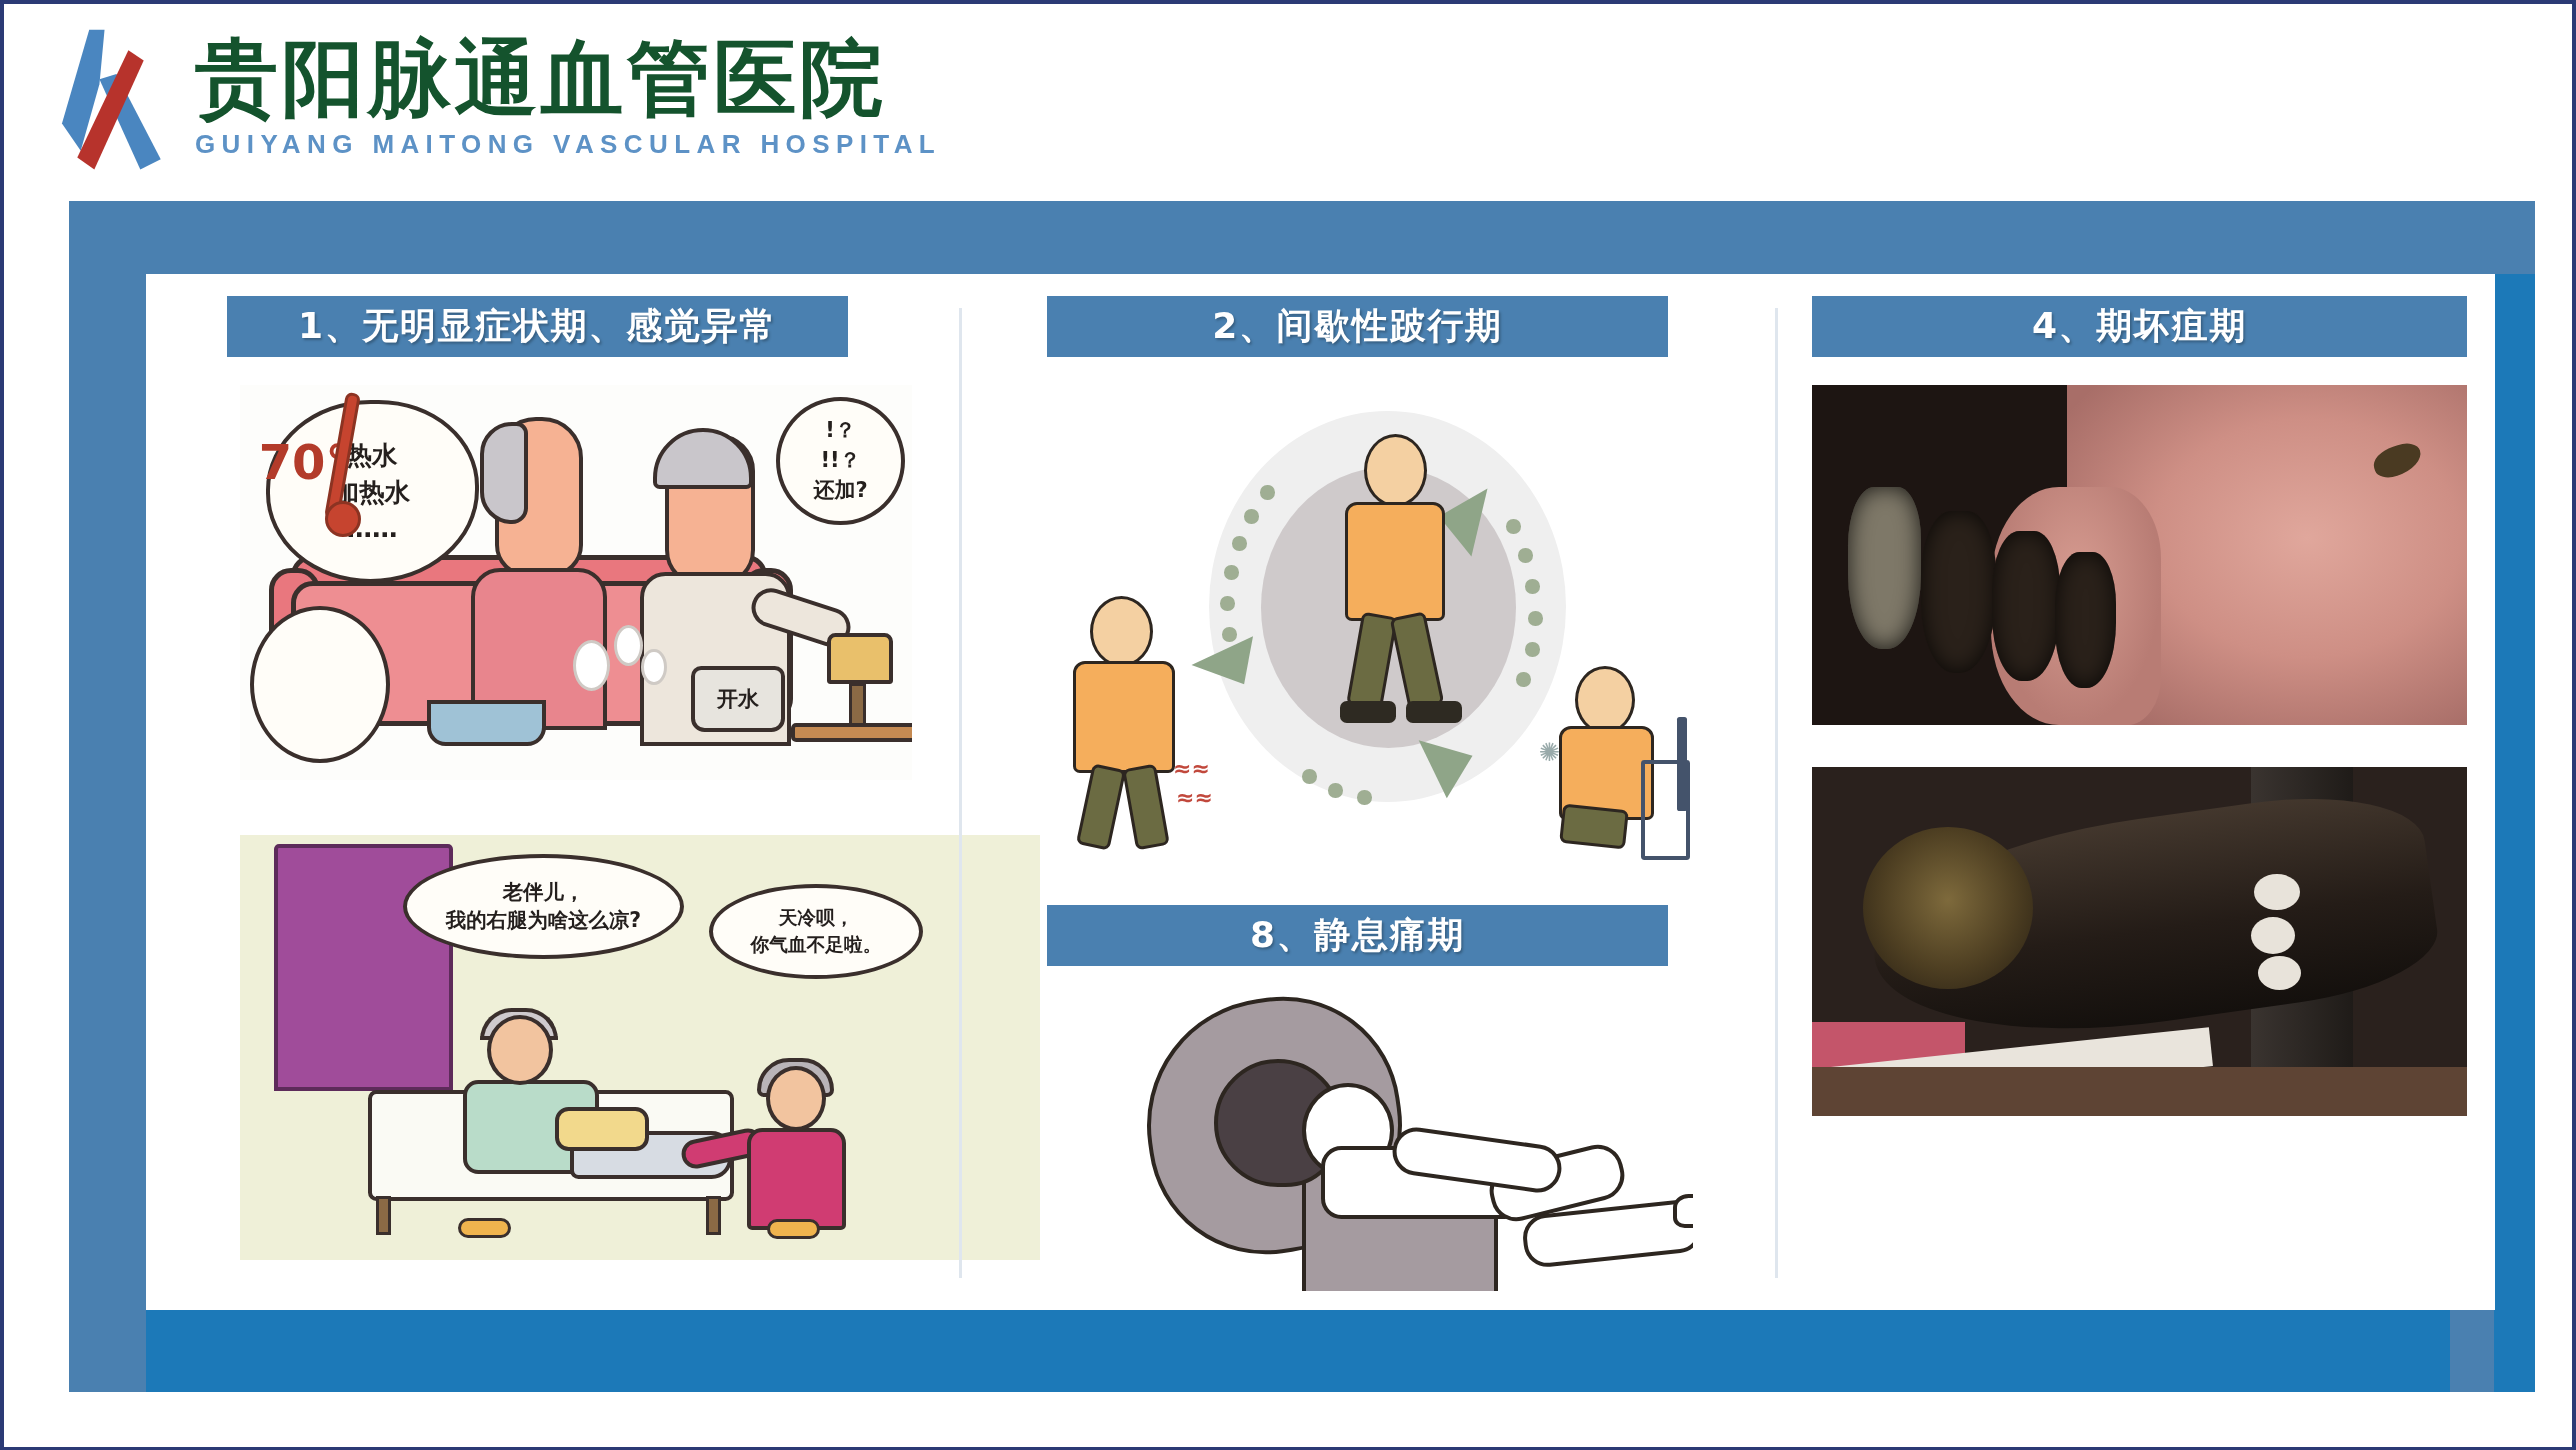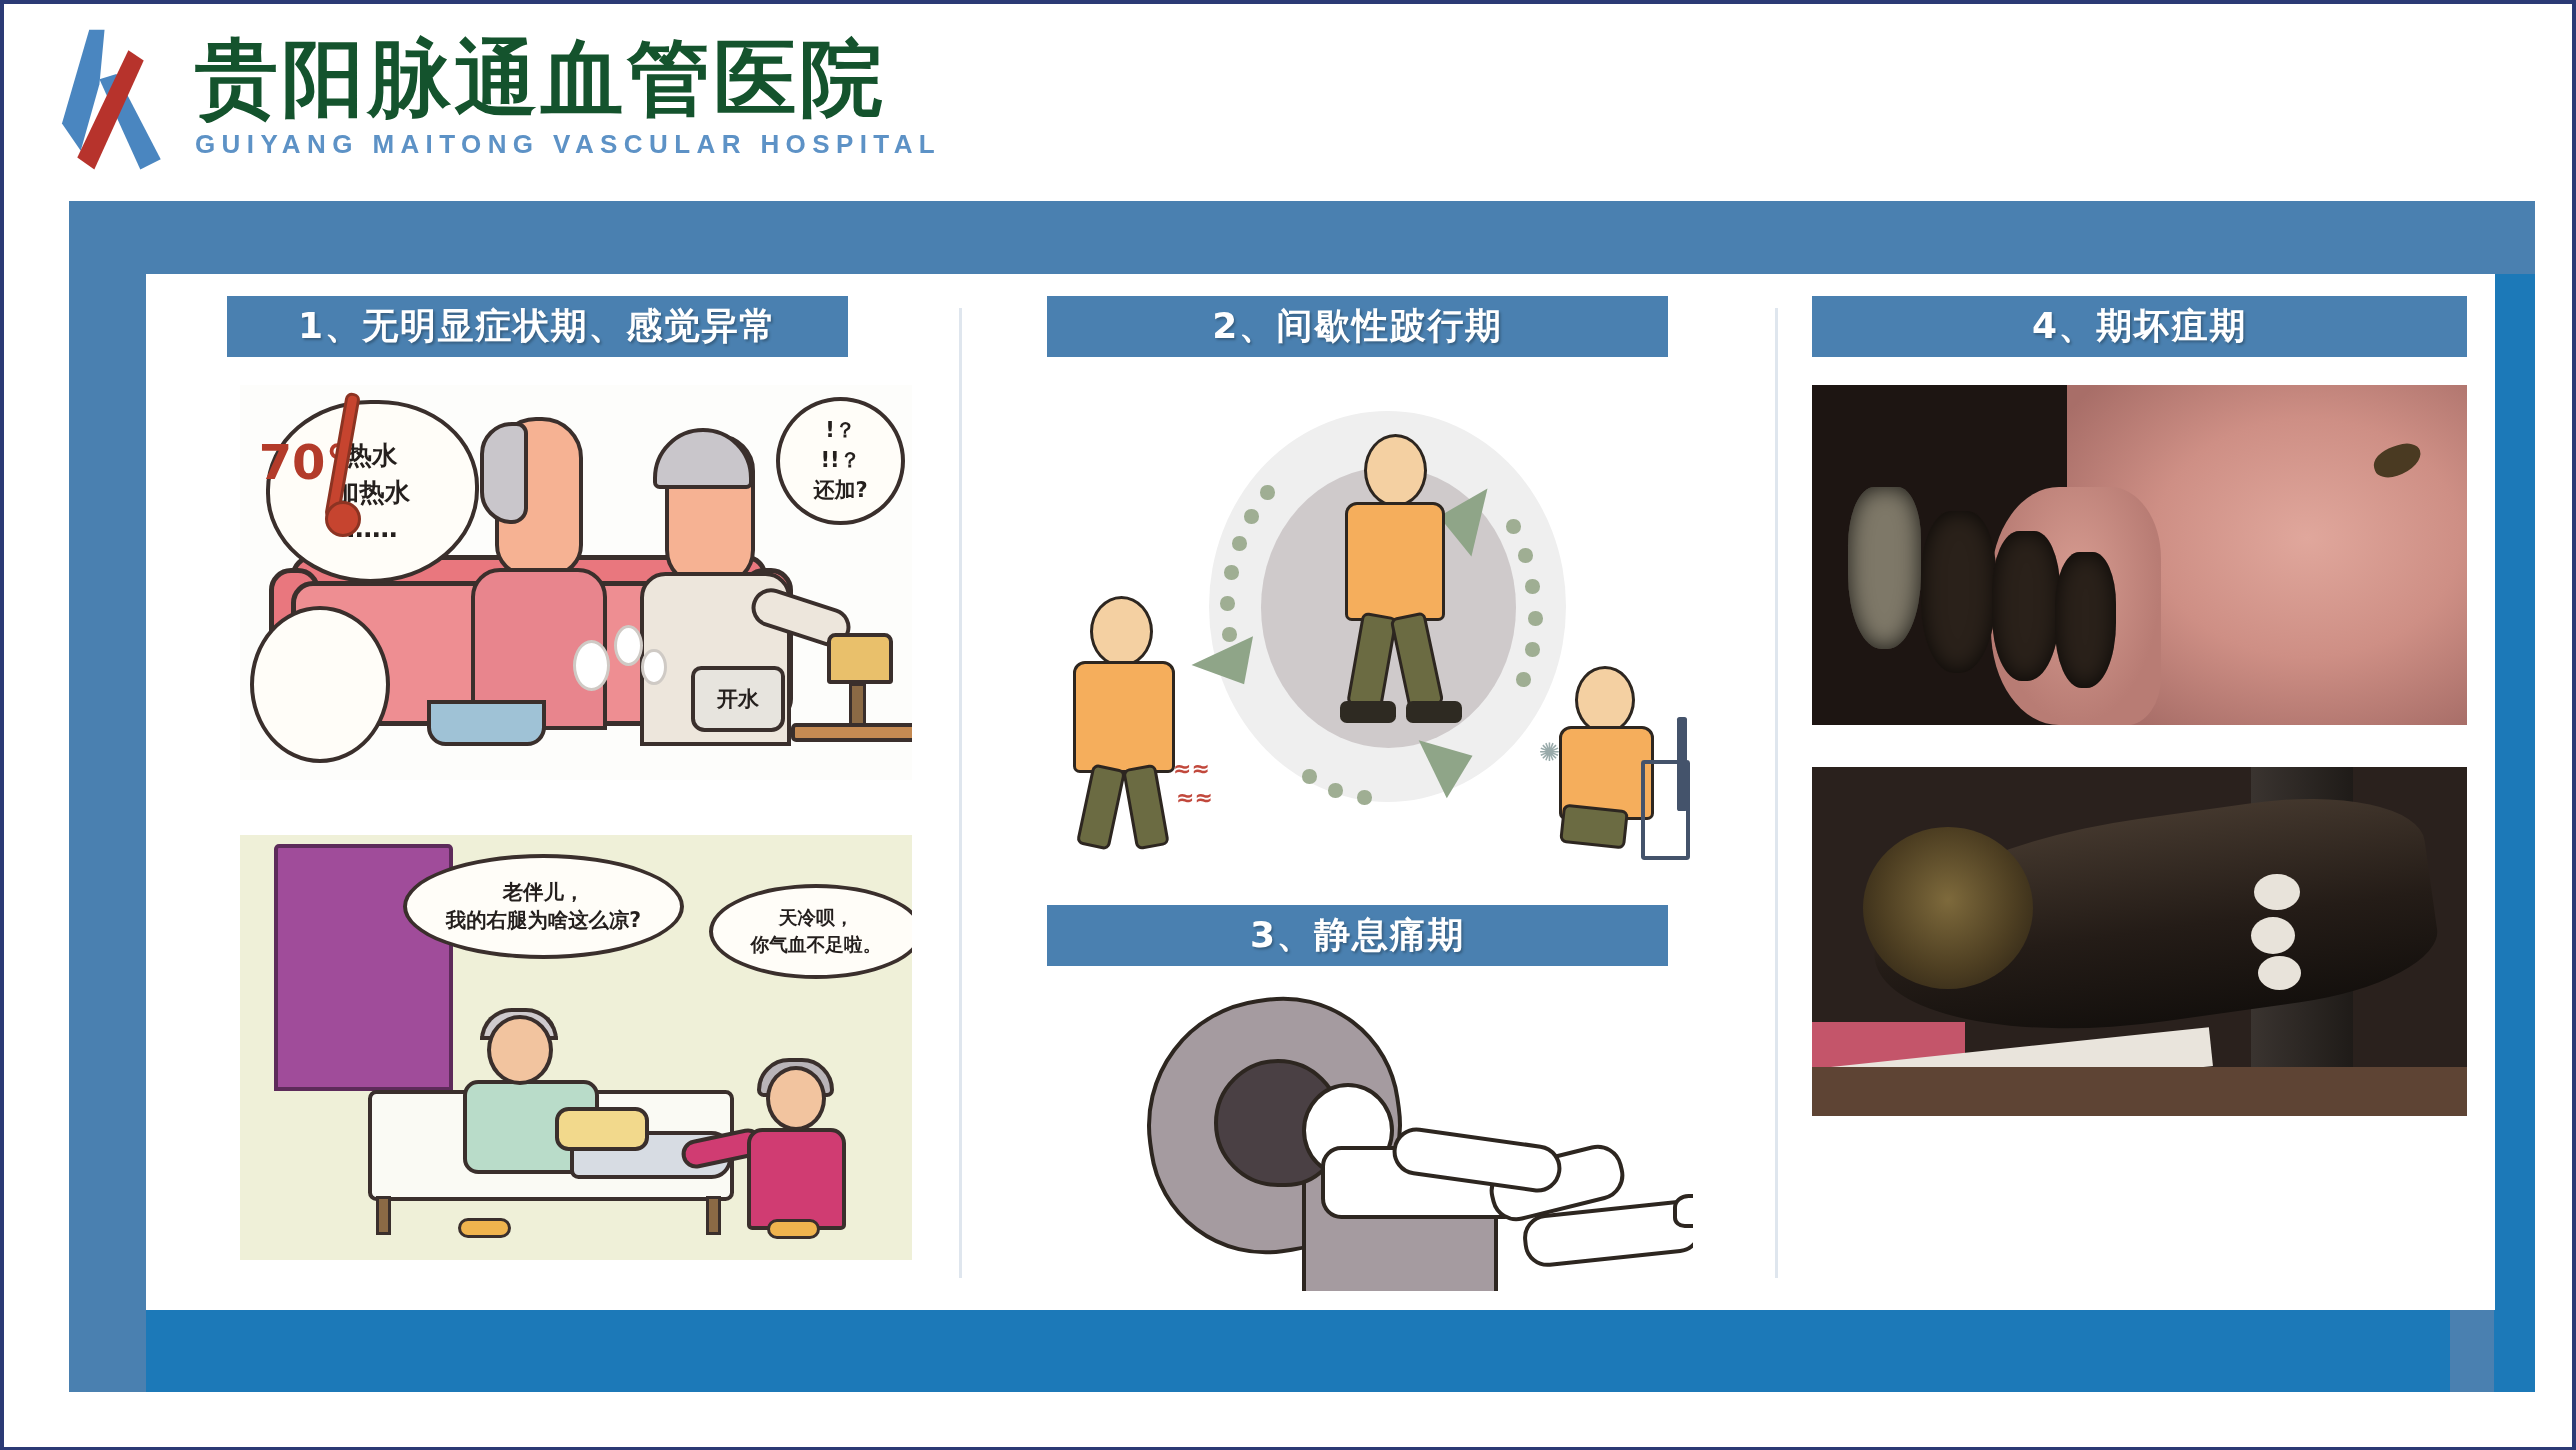--- a/index.html
+++ b/index.html
@@ -168,21 +168,21 @@
   .s2 { left:374px; top:240px; width:29px; height:41px; }
   .s3 { left:401px; top:264px; width:25.5px; height:36px; }
   .lamp-shade { position:absolute; left:587px; top:248px; width:66px; height:51px;
     background:#E9C06B; border:4.3px solid #3a2f2c; border-radius:8.5px 8.5px 3.4px 3.4px; }
   .lamp-base { position:absolute; left:609px; top:298px; width:17px; height:43px;
     background:#8B6A45; border:3.4px solid #3a2f2c; }
   .table { position:absolute; left:551px; top:338px; width:128px; height:18.7px;
     background:#C58A52; border:4.3px solid #3a2f2c; border-radius:5.1px; }
 
   
-  .p1b { left: 94px; top: 561px; width: 672px; height: 425px; background:#EFF0D8; }
+  .p1b { left: 94px; top: 561px; width: 800px; height: 425px; background:#EFF0D8; }
   .curtain { position:absolute; left:34px; top:8.5px; width:179px; height:247px;
     background:#A04C9A; border:4.3px solid #5d2b5a; border-radius:5.1px 5.1px 0 0; }
   .bed { position:absolute; left:128px; top:255px; width:366px; height:111px;
     background:#FAFAF4; border:4.3px solid #3a2f2c; border-radius:8.5px; }
   .bed-leg-l { position:absolute; left:136px; top:361px; width:15.3px; height:39px; background:#8B6A45; border:3.4px solid #3a2f2c; }
   .bed-leg-r { position:absolute; left:466px; top:361px; width:15.3px; height:39px; background:#8B6A45; border:3.4px solid #3a2f2c; }
   .man-head { position:absolute; left:247px; top:180px; width:66px; height:70px;
     background:#F2C49F; border:4.3px solid #3a2f2c; border-radius:50%; }
   .man-hair { position:absolute; left:240px; top:173px; width:78px; height:32px;
     background:#CFCBCE; border:4.3px solid #3a2f2c; border-radius:39px 39px 0 0; }
@@ -467,21 +467,21 @@
             <div class="fig fr">
               <div class="fig-head" style="left:25.5px; top:0; width:60px; height:68px;"></div>
               <div class="fig-coat" style="left:10.2px; top:60px; width:95px; height:94px;"></div>
               <div class="fig-leg" style="left:12px; top:141px; width:66px; height:39px; transform:rotate(6deg);"></div>
               <div class="chair"></div>
               <div class="chair-back"></div>
               <div class="zig" style="left:-10.2px; top:71px; color:#9aa; font-size:25.5px;">✺</div>
             </div>
           </div>
 
-          <div class="title-bar tb-3">3、静息痛期</div>
+          <div class="title-bar tb-3">8、静息痛期</div>
 
           <div class="art p3">
             <div class="pillow3"></div>
             <div class="p3-torso"></div>
             <div class="p3-hair"></div>
             <div class="p3-face"></div>
             <div class="p3-shirt"></div>
             <div class="p3-leg-up"></div>
             <div class="p3-arm"></div>
             <div class="p3-leg-low"></div>

